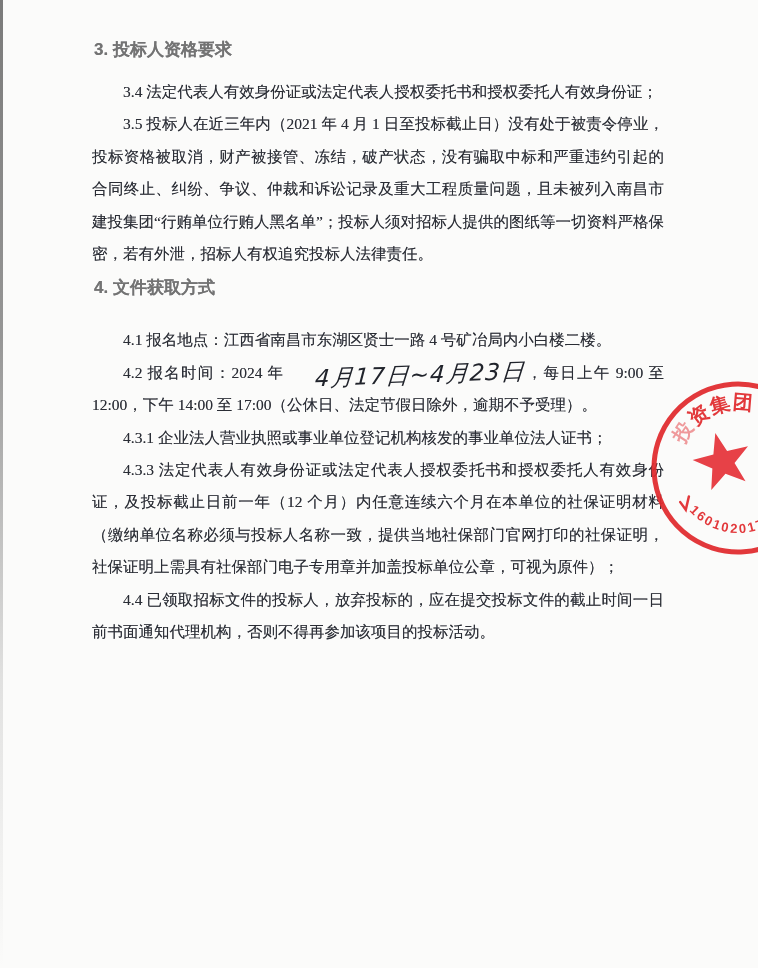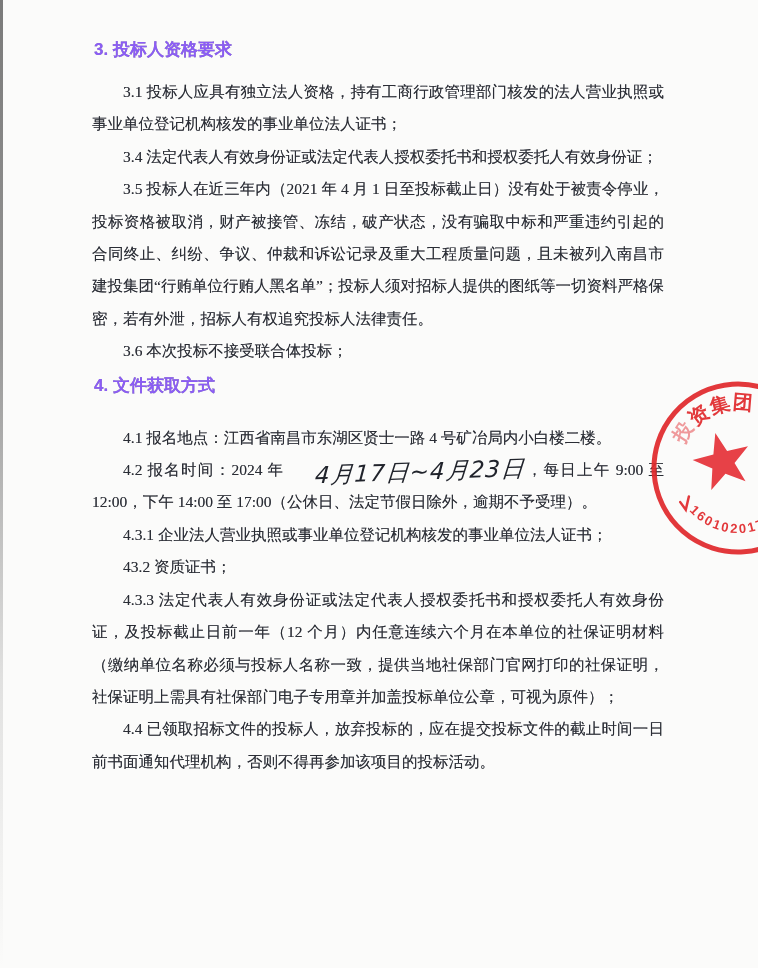--- a/index.html
+++ b/index.html
@@ -18,21 +18,21 @@
   .content {
     position:absolute; left:92px; top:38px; width:572px;
     color:#2a2d35;
     font-size:15.5px; line-height:32.4px;
     text-align:justify;
     text-shadow:0 0 .5px rgba(35,38,48,.5);
   }
   .heading {
     font-family:"Liberation Sans","DejaVu Sans",sans-serif;
     font-weight:bold; font-size:17px; line-height:24px;
-    color:#8b5cf6; margin:0 0 14px 2px; text-align:left;
+    color:#737373; margin:0 0 14px 2px; text-align:left;
   }
   .heading.h4 { margin-top:6px; margin-bottom:24px; }
   .para { margin:0; text-indent:2em; }
   .handwriting {
     display:inline-block;
     font-family:"DejaVu Sans","Liberation Sans",sans-serif;
     font-style:italic; font-weight:500;
     font-size:23px; line-height:0; letter-spacing:1px;
     vertical-align:-5px;
     transform:rotate(-2deg) skewX(-6deg);
@@ -47,30 +47,27 @@
 </style>
 </head>
 <body>
 
 <div class="page">
   <div class="scan-edge"></div>
 
   <div class="content">
 
     <p class="heading">3.  投标人资格要求</p>
-    <p class="para">3.1 投标人应具有独立法人资格，持有工商行政管理部门核发的法人营业执照或事业单位登记机构核发的事业单位法人证书；</p>
     <p class="para">3.4 法定代表人有效身份证或法定代表人授权委托书和授权委托人有效身份证；</p>
     <p class="para">3.5 投标人在近三年内（2021 年 4 月 1 日至投标截止日）没有处于被责令停业，投标资格被取消，财产被接管、冻结，破产状态，没有骗取中标和严重违约引起的合同终止、纠纷、争议、仲裁和诉讼记录及重大工程质量问题，且未被列入南昌市建投集团“行贿单位行贿人黑名单”；投标人须对招标人提供的图纸等一切资料严格保密，若有外泄，招标人有权追究投标人法律责任。</p>
-    <p class="para">3.6 本次投标不接受联合体投标；</p>
 
     <p class="heading h4">4.  文件获取方式</p>
     <p class="para">4.1 报名地点：江西省南昌市东湖区贤士一路 4 号矿冶局内小白楼二楼。</p>
     <p class="para"><span>4.2 报名时间：2024 年</span><span class="handwriting">4月17日~4月23日</span><span>，每日上午 9:00 至 12:00，下午 14:00 至 17:00（公休日、法定节假日除外，逾期不予受理）。</span></p>
     <p class="para">4.3.1 企业法人营业执照或事业单位登记机构核发的事业单位法人证书；</p>
-    <p class="para">43.2 资质证书；</p>
     <p class="para">4.3.3 法定代表人有效身份证或法定代表人授权委托书和授权委托人有效身份证，及投标截止日前一年（12 个月）内任意连续六个月在本单位的社保证明材料（缴纳单位名称必须与投标人名称一致，提供当地社保部门官网打印的社保证明，社保证明上需具有社保部门电子专用章并加盖投标单位公章，可视为原件）；</p>
     <p class="para">4.4 已领取招标文件的投标人，放弃投标的，应在提交投标文件的截止时间一日前书面通知代理机构，否则不得再参加该项目的投标活动。</p>
 
   </div>
 
   <div class="seal">
     <svg width="176" height="176" viewBox="0 0 176 176" xmlns="http://www.w3.org/2000/svg">
       <g transform="rotate(-4 88 88)">
         <circle cx="88" cy="88" r="84" fill="none" stroke="#e12a2d" stroke-width="5"></circle>
         <polygon fill="#e6333a" points="67.8,51.5 64.4,72.7 43.3,76.8 62.4,86.6 59.8,108 75.1,92.8 94.6,101.8 84.9,82.7 99.5,66.9 78.3,70.2"></polygon>

